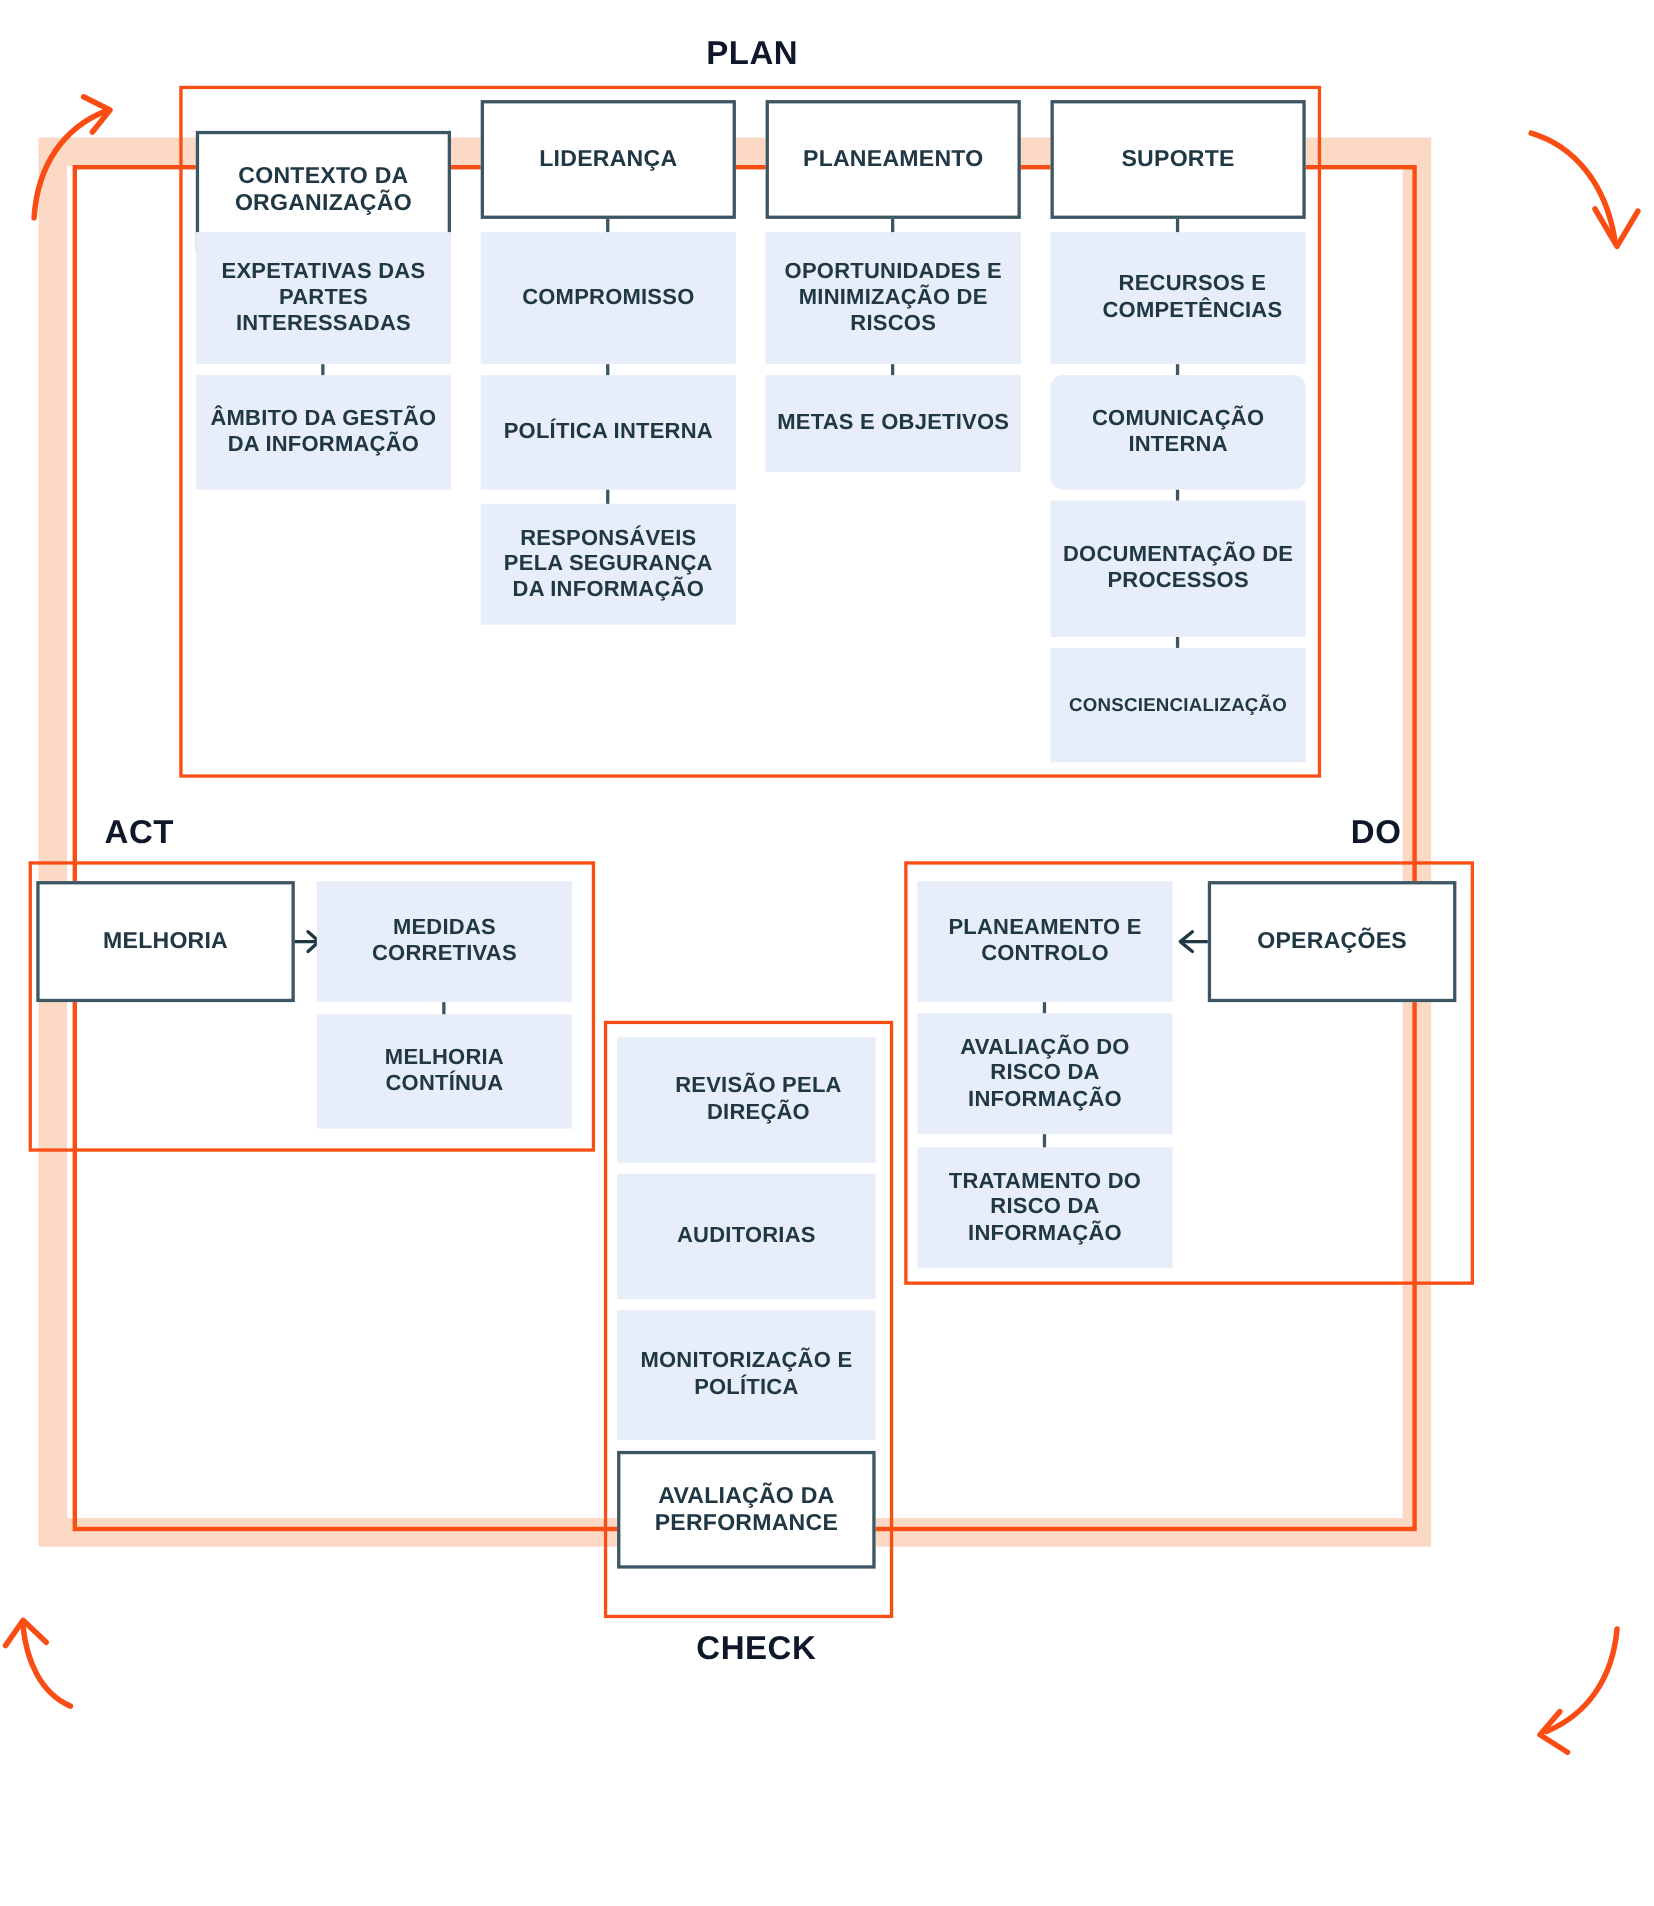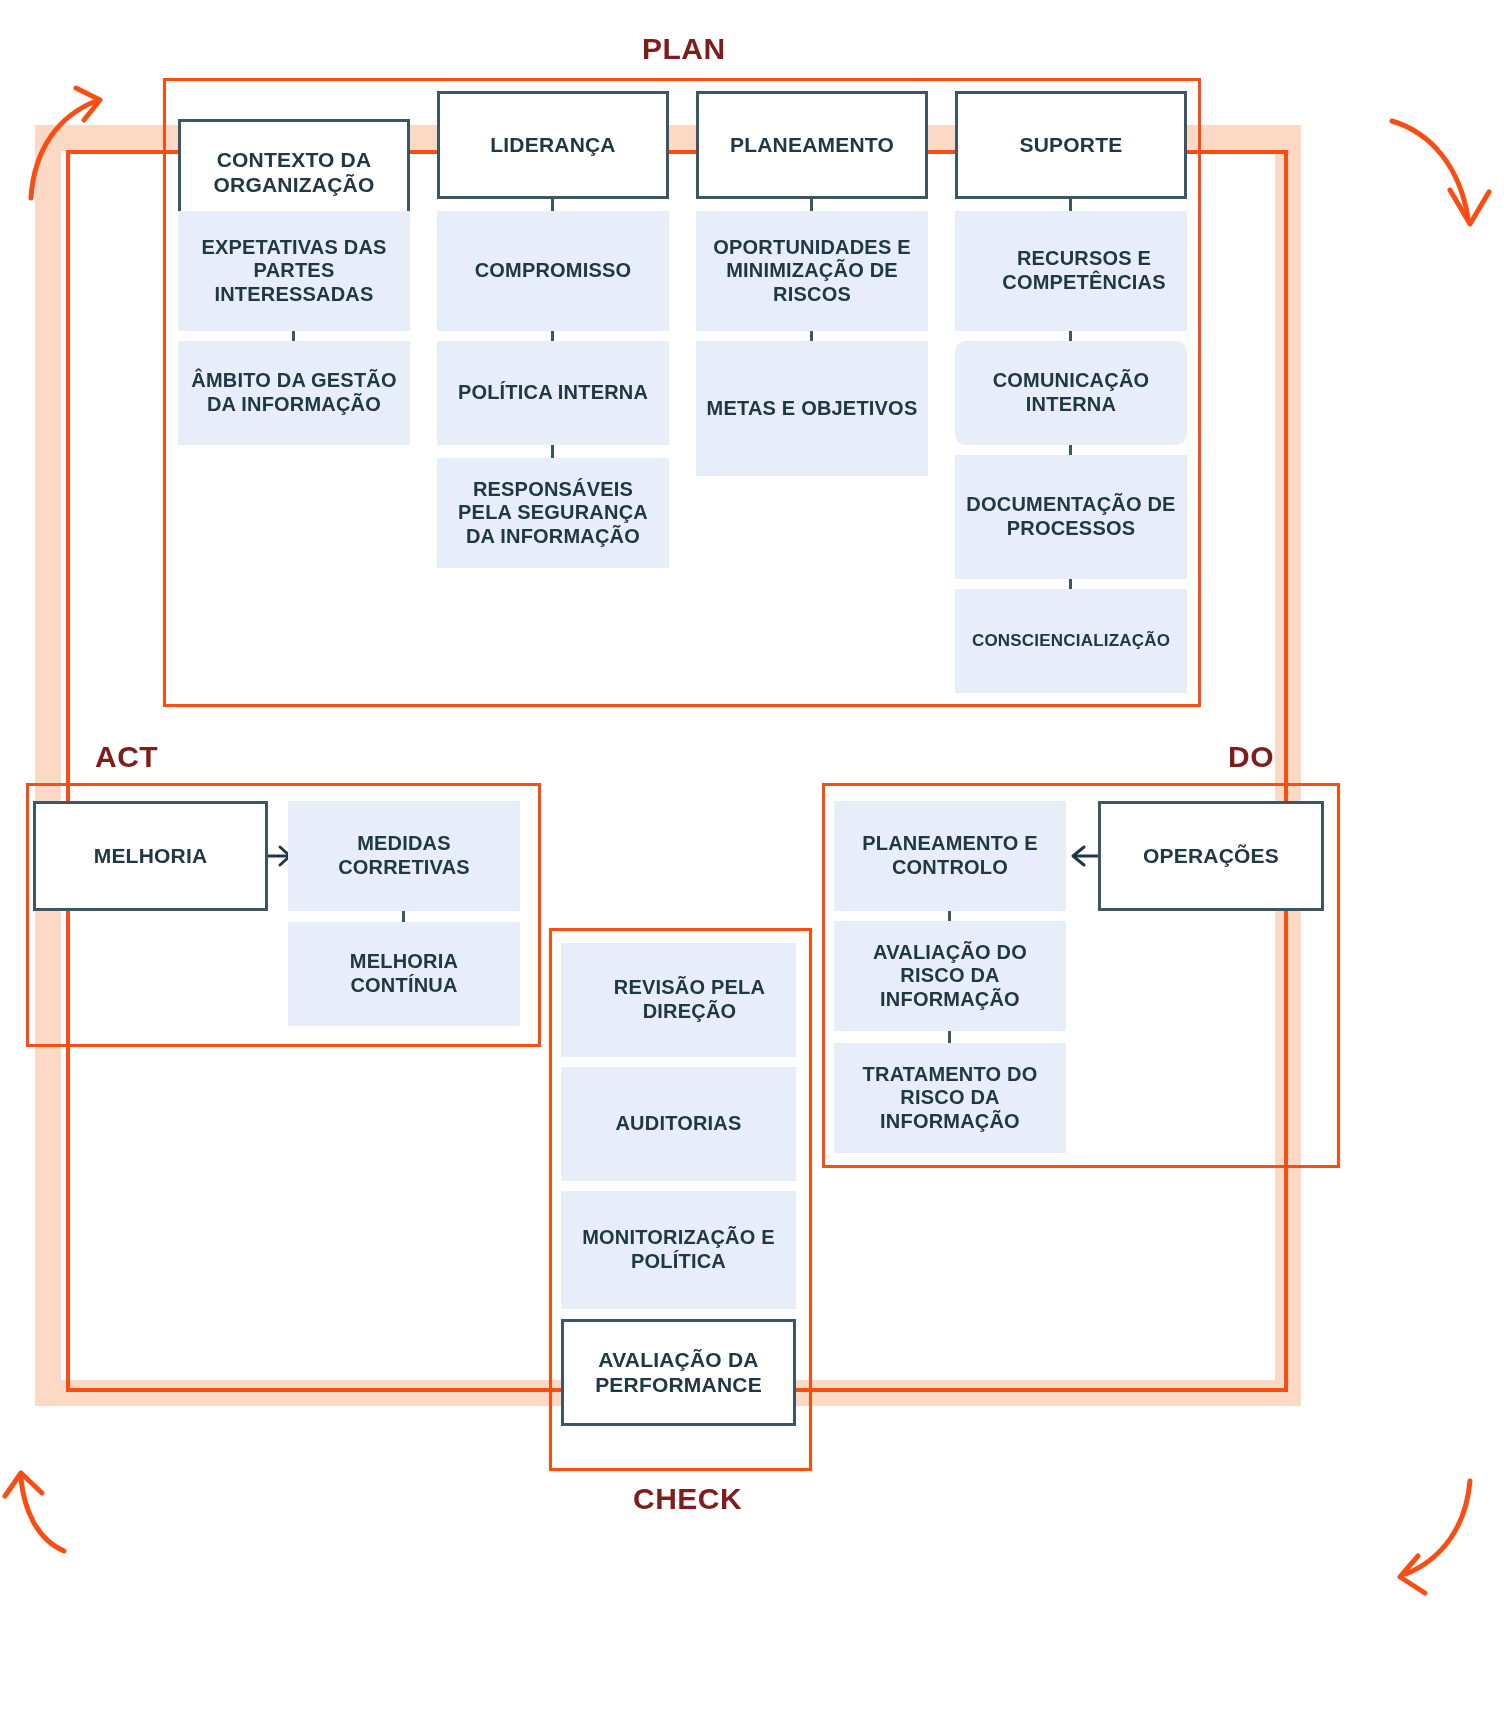--- a/index.html
+++ b/index.html
@@ -35,21 +35,21 @@
   }
 
   #frame-plan  { left: 163px;  top: 78px;   width: 1038px; height: 629px; }
   #frame-act   { left: 26px;   top: 783px;  width: 515px;  height: 264px; }
   #frame-do    { left: 822px;  top: 783px;  width: 518px;  height: 385px; }
   #frame-check { left: 549px;  top: 928px;  width: 263px;  height: 543px; }
 
   
   .phase-label {
     position: absolute;
-    color: #7f1d1d;
+    color: #0f172a;
     font-weight: bold;
     font-size: 30px;
     letter-spacing: 0.5px;
     font-family: "Liberation Sans", sans-serif;
     white-space: nowrap;
   }
   #label-plan  { left: 642px;  top: 32px; }
   #label-act   { left: 95px;   top: 740px; }
   #label-do    { left: 1228px; top: 740px; }
   #label-check { left: 633px;  top: 1482px; }
@@ -105,21 +105,21 @@
 
   
   #n-lideranca     { left: 437px; top: 91px;  width: 232px; height: 108px; }
   #n-compromisso   { left: 437px; top: 211px; width: 232px; height: 120px; }
   #n-politica      { left: 437px; top: 341px; width: 232px; height: 104px; }
   #n-responsaveis  { left: 437px; top: 458px; width: 232px; height: 110px; }
 
   
   #n-planeamento   { left: 696px; top: 91px;  width: 232px; height: 108px; }
   #n-oportunidades { left: 696px; top: 211px; width: 232px; height: 120px; }
-  #n-metas         { left: 696px; top: 341px; width: 232px; height: 135px; }
+  #n-metas         { left: 696px; top: 341px; width: 232px; height: 88px; }
 
   
   #n-suporte       { left: 955px; top: 91px;  width: 232px; height: 108px; }
   #n-recursos      { left: 955px; top: 211px; width: 232px; height: 120px; padding-left: 32px; }
   #n-comunicacao   { left: 955px; top: 341px; width: 232px; height: 104px; border-radius: 11px; }
   #n-documentacao  { left: 955px; top: 455px; width: 232px; height: 124px; }
   #n-conscien      { left: 955px; top: 589px; width: 232px; height: 104px; font-size: 17px; }
 
   
   #n-melhoria      { left: 33px;  top: 801px; width: 235px; height: 110px; }

